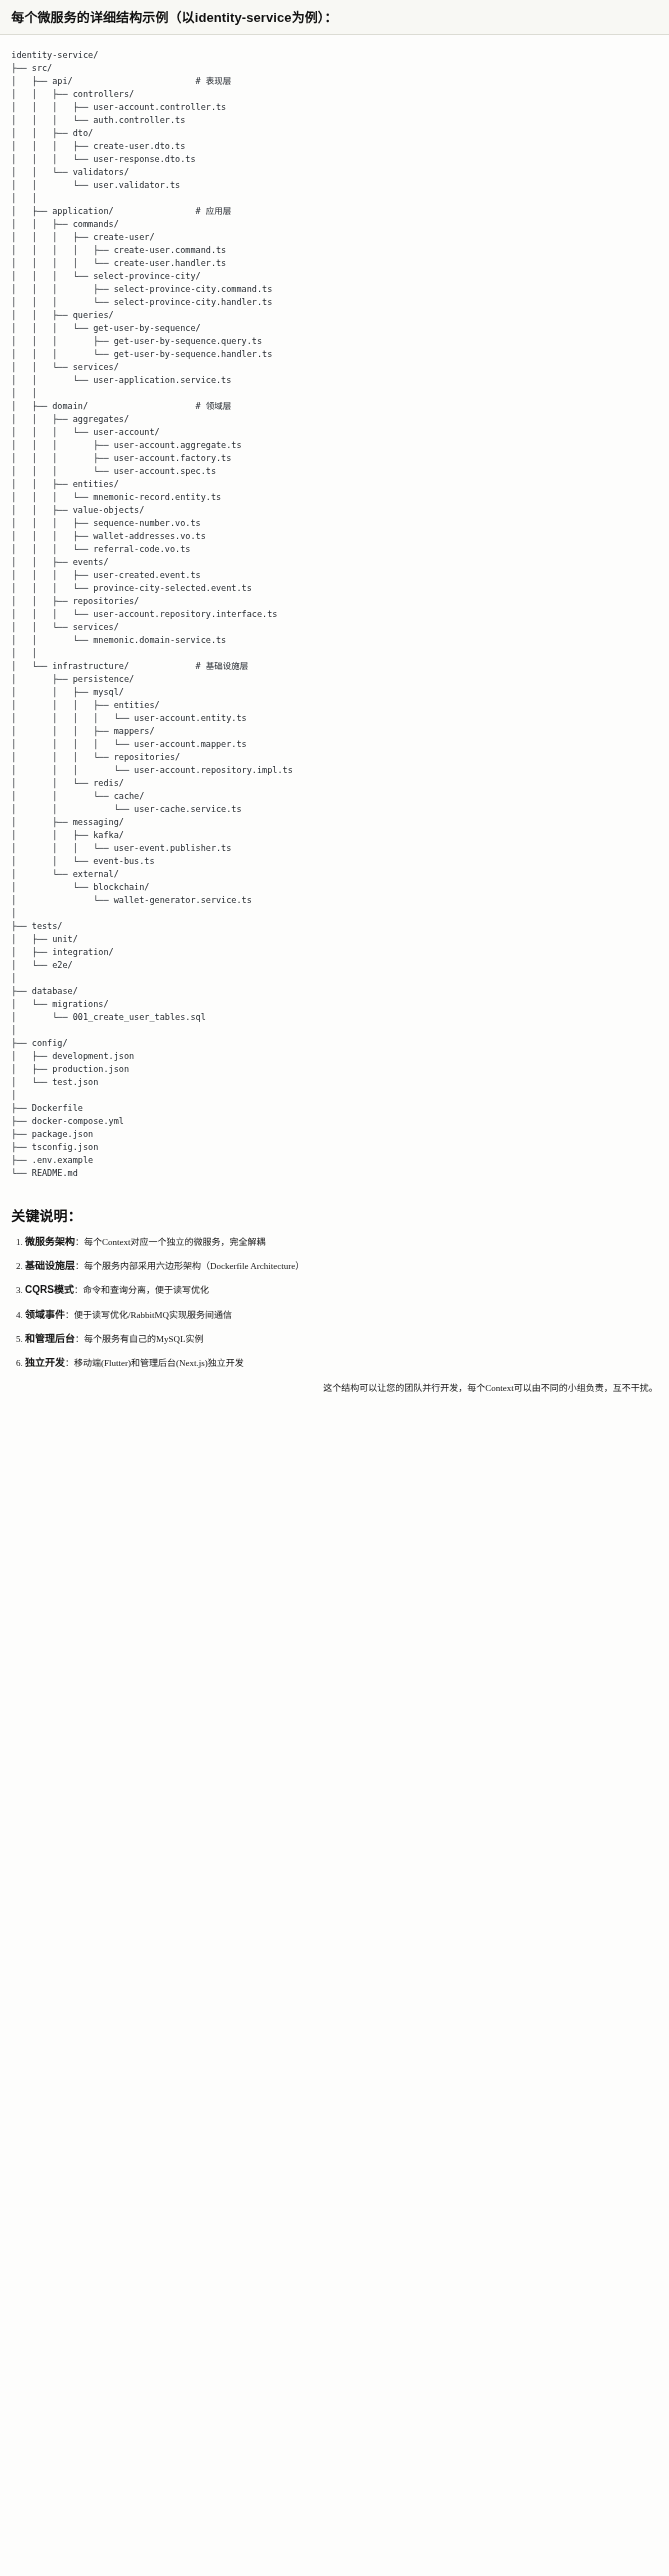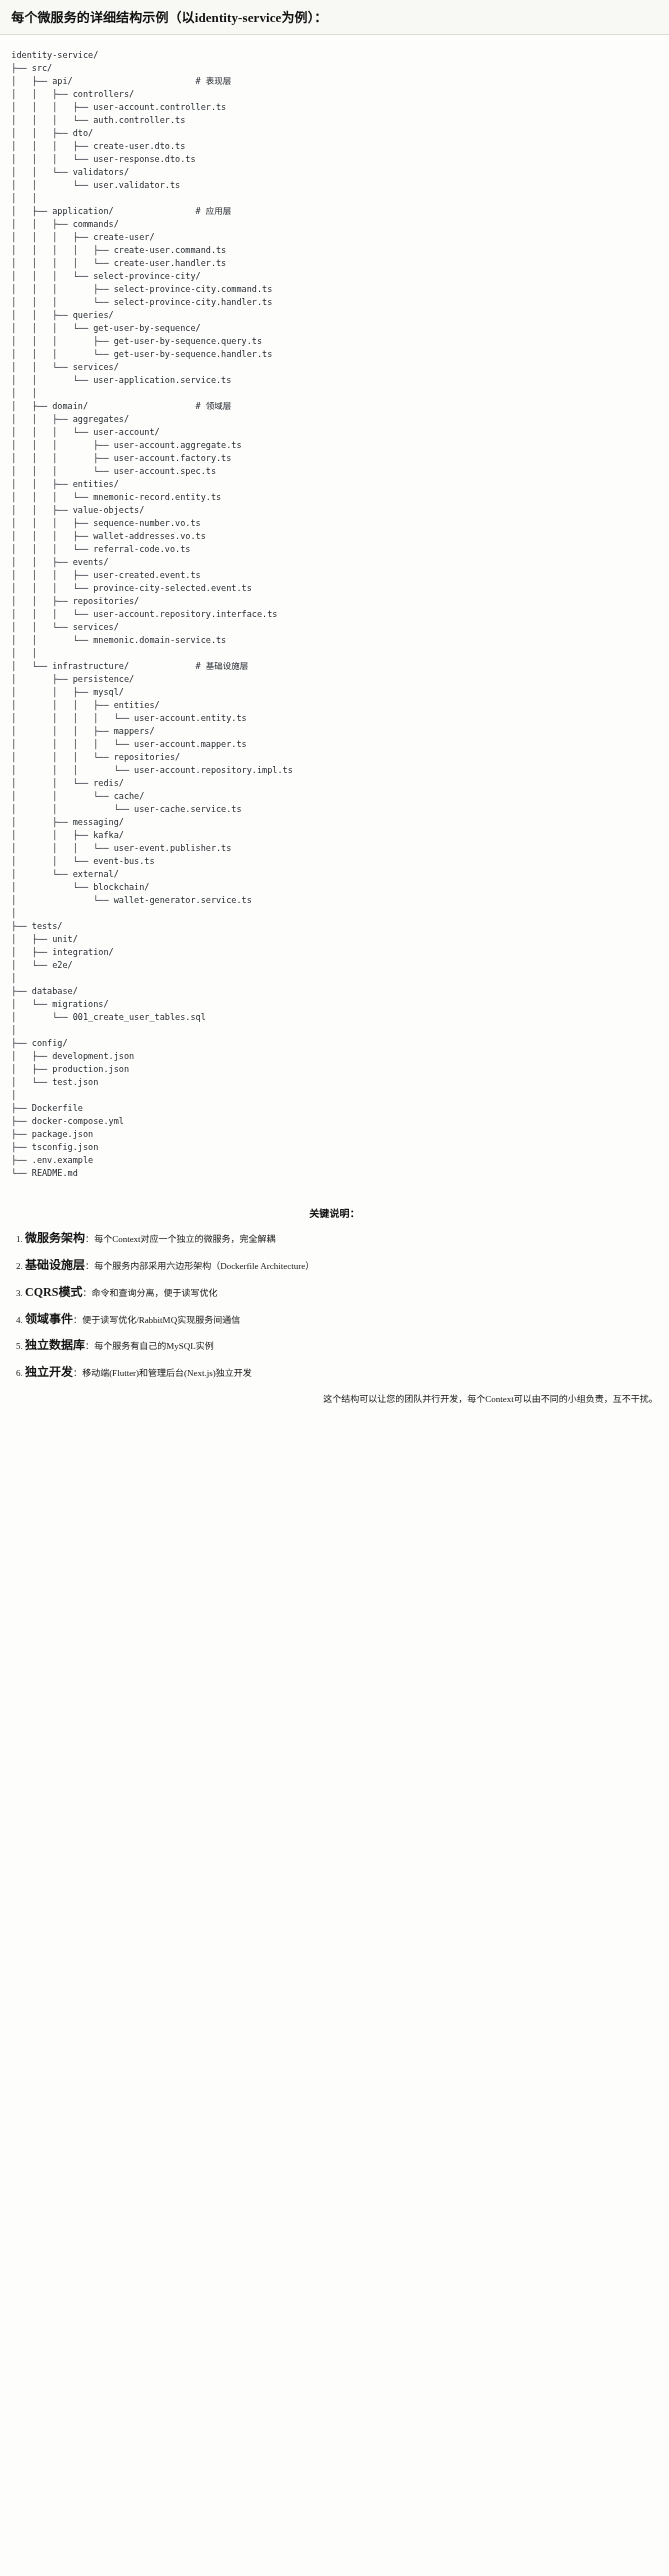--- a/index.html
+++ b/index.html
@@ -14,21 +14,21 @@
   .page{width:669px;box-sizing:border-box;}
 
   
   .title-bar{
     background:#f8f8f4;
     border-bottom:0.6px solid #dcdcd4;
     padding:10px 11.3px 8.8px 11.3px;
     box-sizing:border-box;
   }
   .title-text{
-    font-family:Liberation Serif, serif;
+    font-family:Liberation Sans, sans-serif;
     font-weight:bold;
     font-size:13px;
     letter-spacing:0.1px;
     line-height:1.2;
     margin:0;
     color:#111;
   }
 
   
   .code-block{
@@ -52,44 +52,43 @@
 
   
   .notes{
     padding:6.3px 11.3px 10px 11.3px;
     box-sizing:border-box;
     background:#fdfdfc;
   }
   .notes-heading{
     font-family:"Liberation Sans", sans-serif;
     font-weight:bold;
-    font-size:10px;
+    font-size:14px;
     margin:0 0 10px 0;
     color:#111;
     letter-spacing:0.1px;
-    text-align:center;
   }
   ol.note-list{
     margin:0 0 0 0;
     padding:0 0 0 13.8px;
     list-style-position:outside;
     list-style-type:decimal;
   }
   ol.note-list li{
     font-family:"Liberation Serif", serif;
     font-size:9px;
     line-height:1.35;
     margin:0 0 10.6px 0;
     color:#161616;
   }
   ol.note-list li:last-child{margin-bottom:0;}
   .note-term{
-    font-family:Liberation Serif, serif;
+    font-family:Liberation Sans, sans-serif;
     font-weight:bold;
-    font-size:12px;
+    font-size:10px;
   }
   .note-sep{font-family:"Liberation Serif", serif;}
   .note-desc{font-family:"Liberation Serif", serif;text-align:right;}
 
   .closing{
     font-family:"Liberation Serif", serif;
     font-size:9px;
     line-height:1.4;
     color:#161616;
     margin:12.5px 0 0 0;
@@ -208,21 +207,21 @@
       <li>
         <span class="note-term">基础设施层</span><span class="note-sep">：</span><span class="note-desc">每个服务内部采用六边形架构（Dockerfile Architecture）</span>
       </li>
       <li>
         <span class="note-term">CQRS模式</span><span class="note-sep">：</span><span class="note-desc">命令和查询分离，便于读写优化</span>
       </li>
       <li>
         <span class="note-term">领域事件</span><span class="note-sep">：</span><span class="note-desc">便于读写优化/RabbitMQ实现服务间通信</span>
       </li>
       <li>
-        <span class="note-term">独立数据库</span><span class="note-sep">：</span><span class="note-desc">每个服务有自己的MySQL实例</span>
+        <span class="note-term">和管理后台</span><span class="note-sep">：</span><span class="note-desc">每个服务有自己的MySQL实例</span>
       </li>
       <li>
         <span class="note-term">独立开发</span><span class="note-sep">：</span><span class="note-desc">移动端(Flutter)和管理后台(Next.js)独立开发</span>
       </li>
     </ol>
 
     <p class="closing">这个结构可以让您的团队并行开发，每个Context可以由不同的小组负责，互不干扰。</p>
   </div>
 
 </div>

